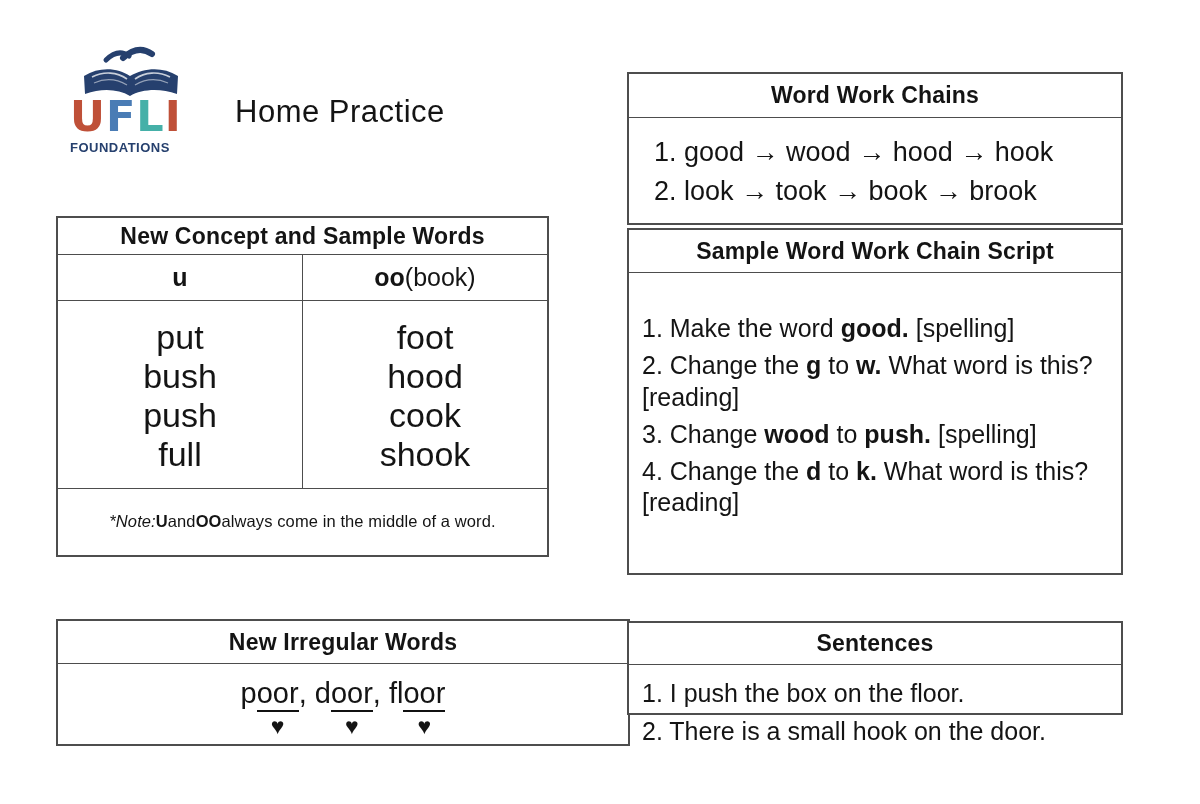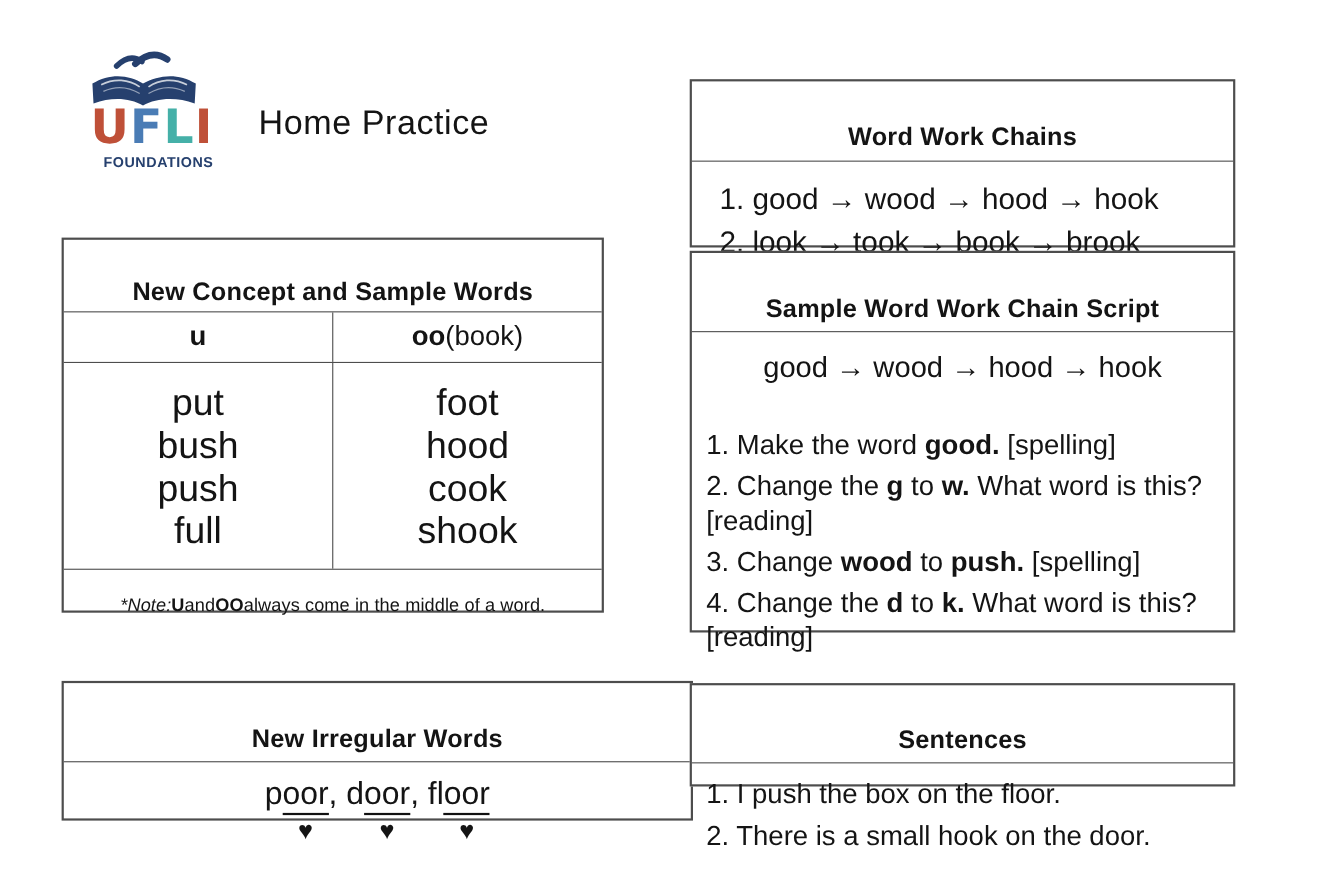--- a/index.html
+++ b/index.html
@@ -4,32 +4,32 @@
 <style>
   * { margin:0; padding:0; box-sizing:border-box; }
   html,body { background:#ffffff; }
   .page {
     position:relative; width:1200px; height:804px; margin:0 auto;
     background:#ffffff; color:#141414;
     font-family:"Liberation Sans", sans-serif; overflow:hidden;
   }
 
   
-  .logo { position:absolute; left:70px; top:44px; width:124px; text-align:right; }
+  .logo { position:absolute; left:70px; top:44px; width:124px; text-align:left; }
   .logo svg { display:block; margin:0 auto; }
   .logo-word { font-family:"DejaVu Sans", sans-serif; font-weight:bold; font-size:43px; line-height:0.95; letter-spacing:1px; margin-top:-4px; }
   .logo-sub { font-family:Liberation Sans, sans-serif; font-weight:bold; font-size:13px; letter-spacing:0.5px; margin-top:3px; }
 
   .title { position:absolute; left:235px; top:94px; font-size:31px; font-weight:normal; letter-spacing:0.5px; }
 
   
   .box { position:absolute; border:2px solid #4d4d4d; background:#fff; }
   .box-header {
     border-bottom:1.5px solid #4d4d4d; display:flex; align-items:center; justify-content:center;
-    font-weight:bold; font-size:23px; letter-spacing:0.2px;margin-top:29px;
+    font-weight:bold; font-size:23px; letter-spacing:0.2px;
   }
 
   
   .concept { left:56px; top:216px; width:493px; height:341px; }
   .concept .box-header { height:37px; }
   .col-heads { display:flex; height:46px; border-bottom:1.5px solid #4d4d4d; }
   .col-heads .cell { flex:1; display:flex; align-items:center; justify-content:center; font-size:25px; }
   .col-heads .cell:first-child { border-right:1.5px solid #4d4d4d; }
   .word-cols { display:flex; height:188px; border-bottom:1.5px solid #4d4d4d; }
   .word-cols .cell { flex:1; text-align:center; font-size:34px; line-height:39px; padding-top:17px; }
@@ -143,21 +143,20 @@
   <section class="box chains">
     <div class="box-header">Word Work Chains</div>
     <div class="chains-body">
       <div>1. good → wood → hood → hook</div>
       <div>2. look → took → book → brook</div>
     </div>
   </section>
 
   <section class="box script">
     <div class="box-header">Sample Word Work Chain Script</div>
-    <div class="script-chain">good → wood → hood → hook</div>
     <div class="script-steps">
       <p><span>1. Make the word </span><span style="font-weight: bold;">good.</span><span> [spelling]</span></p>
       <p><span>2. Change the </span><span style="font-weight: bold;">g</span><span> to </span><span style="font-weight: bold;">w.</span><span> What word is this? [reading]</span></p>
       <p><span>3. Change </span><span style="font-weight: bold;">wood</span><span> to </span><span style="font-weight: bold;">push.</span><span> [spelling]</span></p>
       <p><span>4. Change the </span><span style="font-weight: bold;">d</span><span> to </span><span style="font-weight: bold;">k.</span><span> What word is this? [reading]</span></p>
     </div>
   </section>
 
   <section class="box sentences">
     <div class="box-header">Sentences</div>

